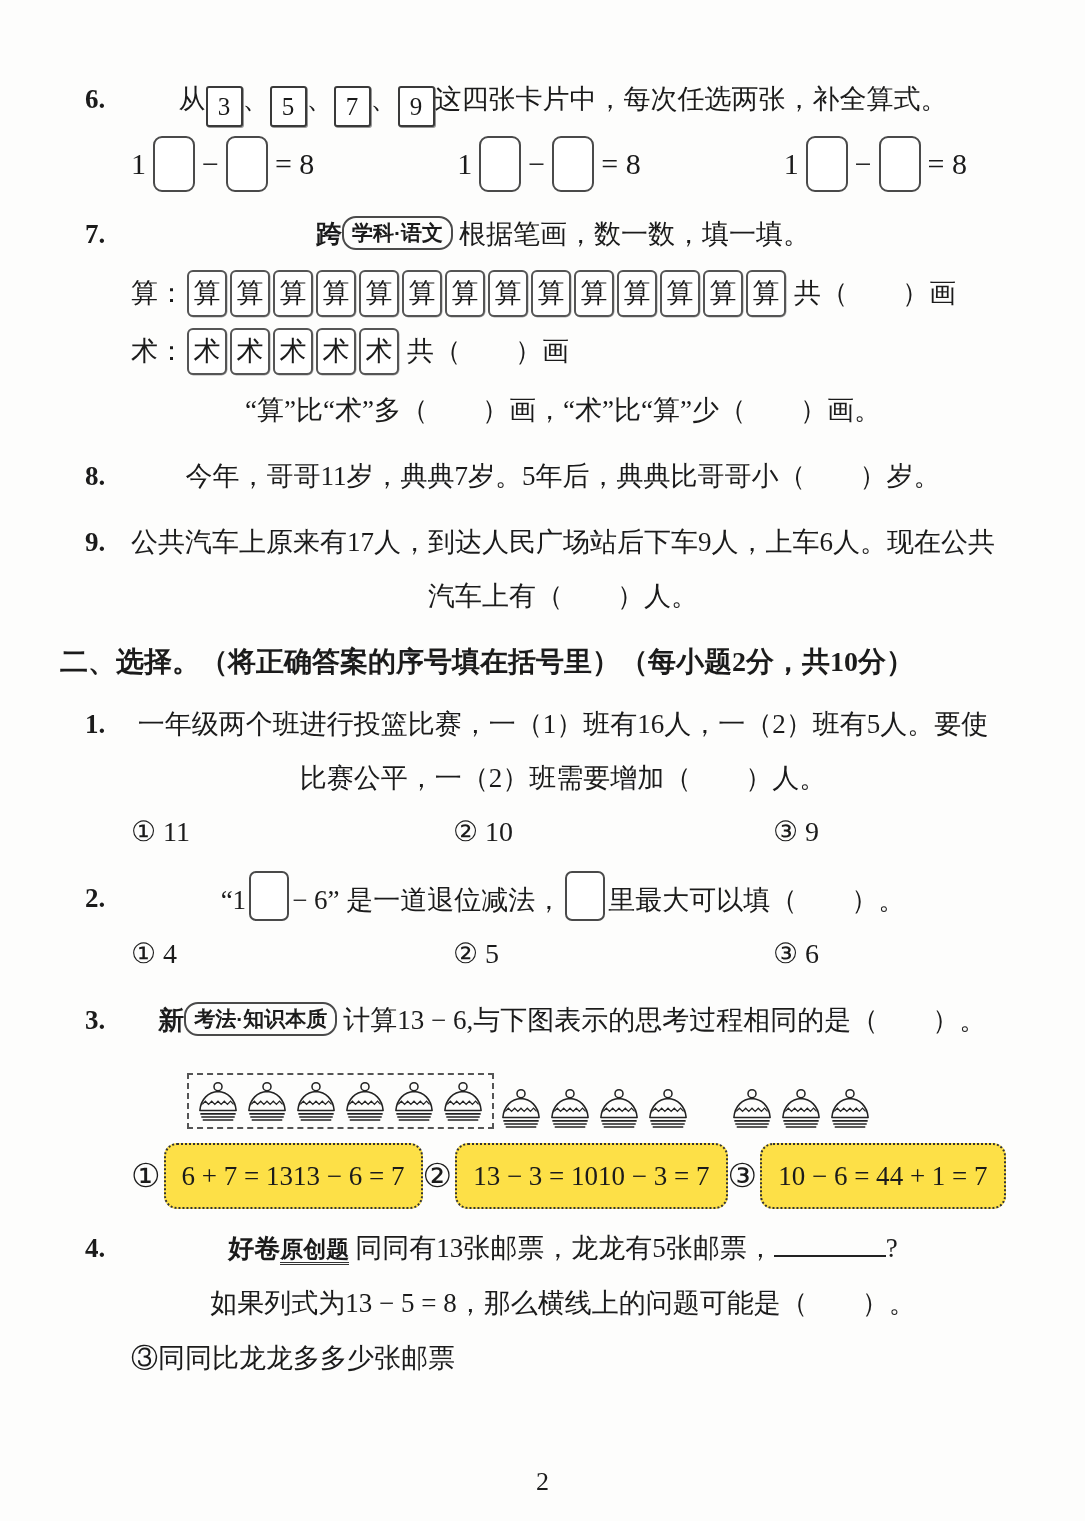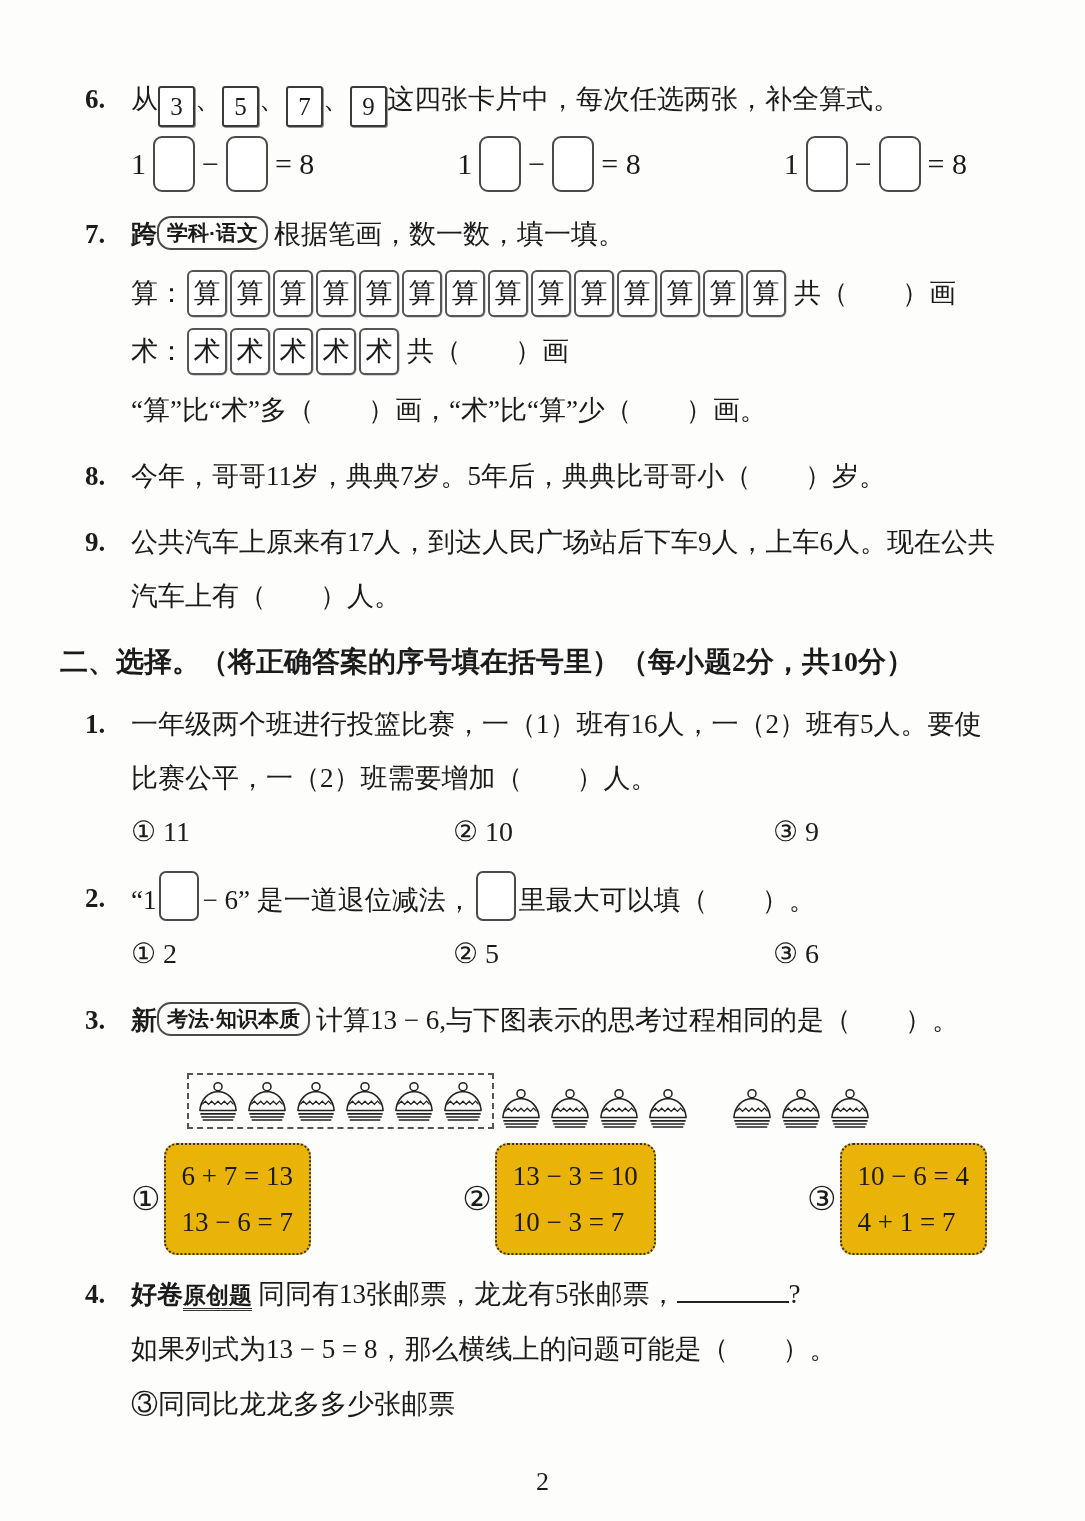--- a/index.html
+++ b/index.html
@@ -9,21 +9,21 @@
     background:#fdfdfc;
     box-sizing:border-box;
     padding:72px 90px 0 85px;
     font-family:"Liberation Serif","DejaVu Serif",serif;
     color:#1b1b1b;
     overflow:hidden;
   }
   .q{display:flex;margin-bottom:12px;}
   .qnum{flex:none;width:46px;font-size:27px;font-weight:600;line-height:54px;}
   .qbody{flex:1;font-size:27px;line-height:54px;}
-  .qtext{font-size:27px;line-height:54px;}
+  .qtext{font-size:27px;line-height:54px;text-align:center;}
 
   
   .card-box{
     display:inline-flex;align-items:center;justify-content:center;
     width:33px;height:37px;border:2px solid #3a3a3a;border-radius:3px;
     font-size:25px;line-height:1;vertical-align:-7px;background:#fff;
     box-shadow:1px 1px 0 #999;
   }
   
   .eq-row{display:flex;justify-content:space-between;padding-right:28px;margin-top:6px;height:62px;align-items:center;}
@@ -68,23 +68,23 @@
   .cake-group.dashed{border:2px dashed #555;padding:5px 6px;}
   .cake-group.mid{margin-left:4px;}
   .cake-group.gap{margin-left:38px;}
   .cake{display:inline-block;line-height:0;}
 
   
   .q3-opts{display:flex;justify-content:space-between;padding-right:8px;margin-top:10px;}
   .q3-opt{display:flex;align-items:center;}
   .circ{font-size:33px;margin-right:3px;font-family:"DejaVu Sans",sans-serif;}
   .opt-box{
-    display:inline-flex;flex-direction:column;
+    display:inline-flex;flex-direction:row;
     border:2.5px dotted #333;border-radius:13px;
-    padding:8px 16px;background:#eab308;
+    padding:8px 16px;background:#fde047;
   }
   .opt-line{font-size:27px;line-height:46px;white-space:nowrap;}
 
   
   .blank{display:inline-block;width:112px;border-bottom:2.5px solid #222;vertical-align:baseline;height:1em;}
   .q4-opt{font-size:27px;line-height:56px;}
 
   .footer{position:absolute;left:0;right:0;bottom:24px;text-align:center;font-size:26px;}
 </style>
 </head>
@@ -225,21 +225,21 @@
           <span class="opt">③ 9</span>
         </div>
     </div>
   </div>
 
   <div class="q">
     <div class="qnum">2.</div>
     <div class="qbody">
       <div class="qtext"><span>“1</span><span class="mini-box"></span><span>− 6” 是一道退位减法，</span><span class="mini-box"></span><span>里最大可以填（　　）。</span></div>
       <div class="opt-row">
-          <span class="opt">① 2</span>
+          <span class="opt">① 4</span>
           <span class="opt">② 5</span>
           <span class="opt">③ 6</span>
         </div>
     </div>
   </div>
 
   <div class="q">
     <div class="qnum">3.</div>
     <div class="qbody">
       <div class="qtext"><span class="badge"><span class="badge-pre">新</span><span class="badge-boxed">考法·知识本质</span></span><span>计算13 − 6,与下图表示的思考过程相同的是（　　）。</span></div>

